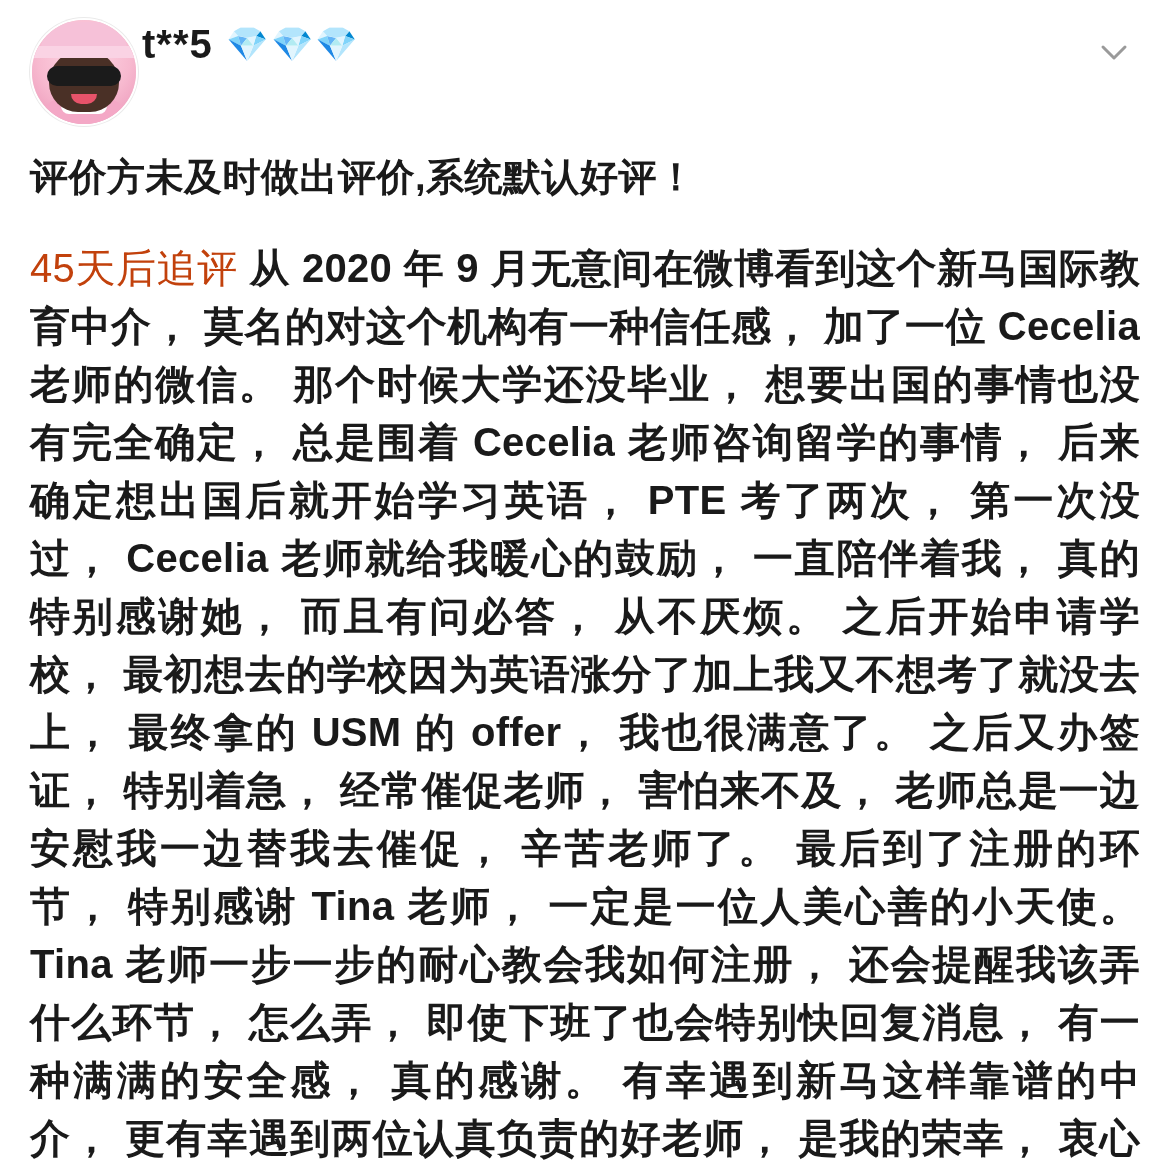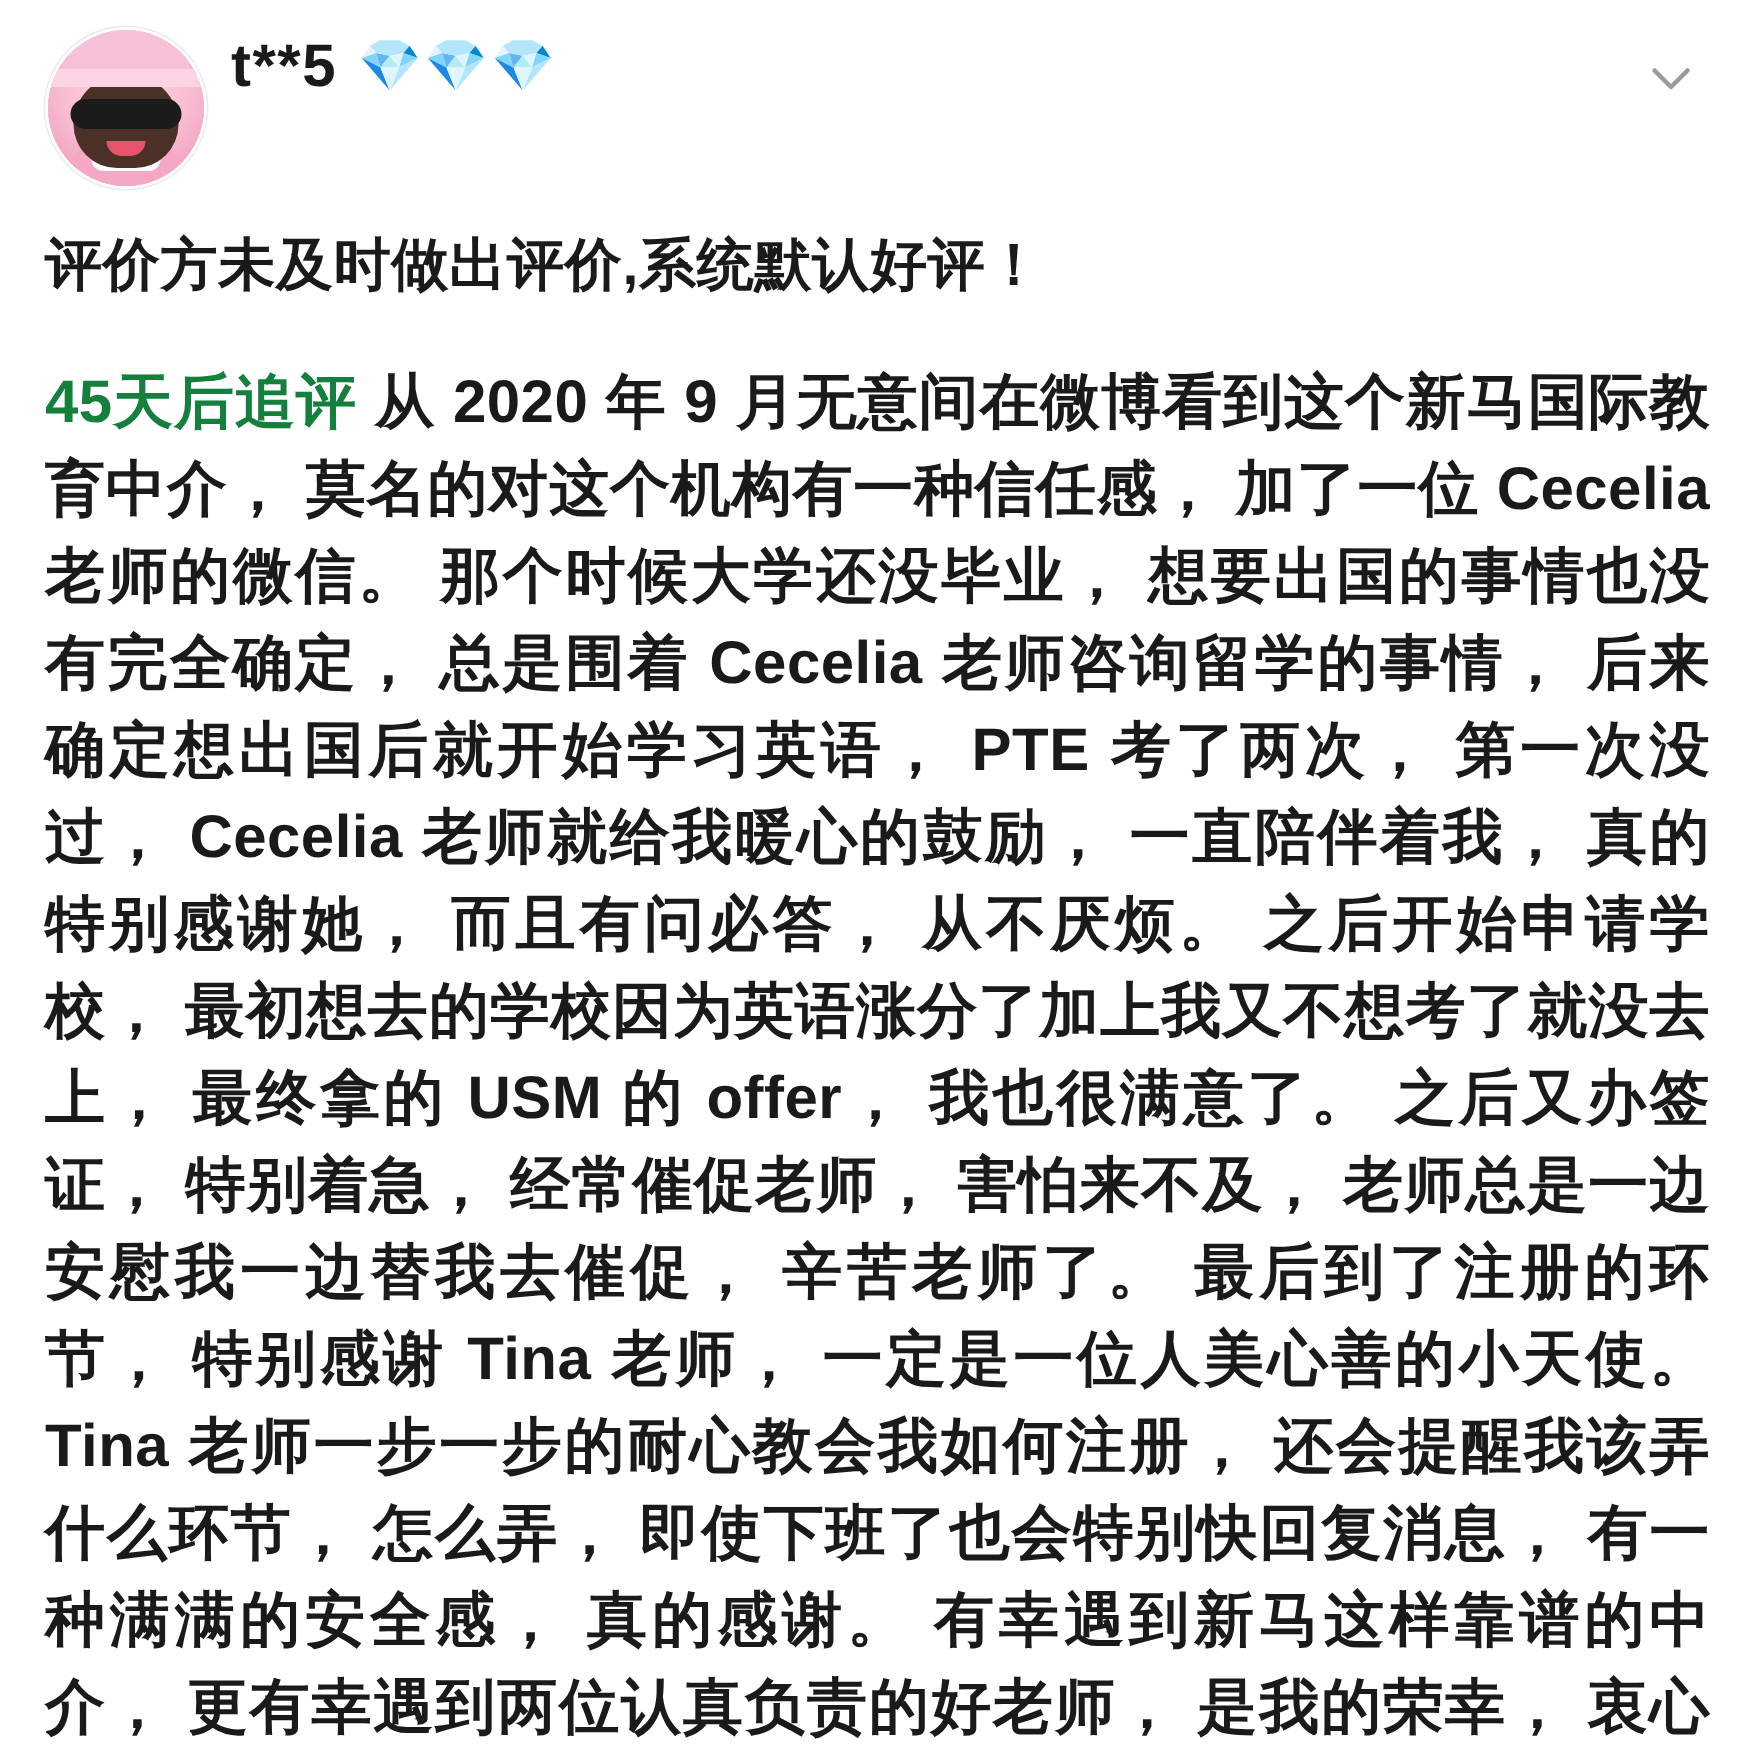--- a/index.html
+++ b/index.html
@@ -91,21 +91,21 @@
   }
   .av-collar {
     position: absolute;
     left: 50%; bottom: 10px;
     transform: translateX(-50%);
     width: 46px; height: 16px;
     background: #ffffff;
     border-radius: 8px;
   }
   .header-text {
-    margin-left: 16px;
+    margin-left: 4px;
     padding-top: 6px;
     flex: 1 1 auto;
   }
   .name-row {
     display: flex;
     align-items: center;
     gap: 14px;
   }
   .user-name {
     font-size: 40px;
@@ -147,22 +147,22 @@
   .append-block {
     margin-top: 36px;
     font-size: 40px;
     font-weight: bold;
     color: #1a1a1a;
     line-height: 1.45;
     letter-spacing: 0.3px;
     text-align: justify;
   }
   .append-label {
-    color: #15803d;
-    font-weight: bold;
+    color: #c2410c;
+    font-weight: normal;
   }
 </style>
 </head>
 <body>
 
 <div class="review-card">
 
   <div class="review-header">
 
     <div class="avatar">

